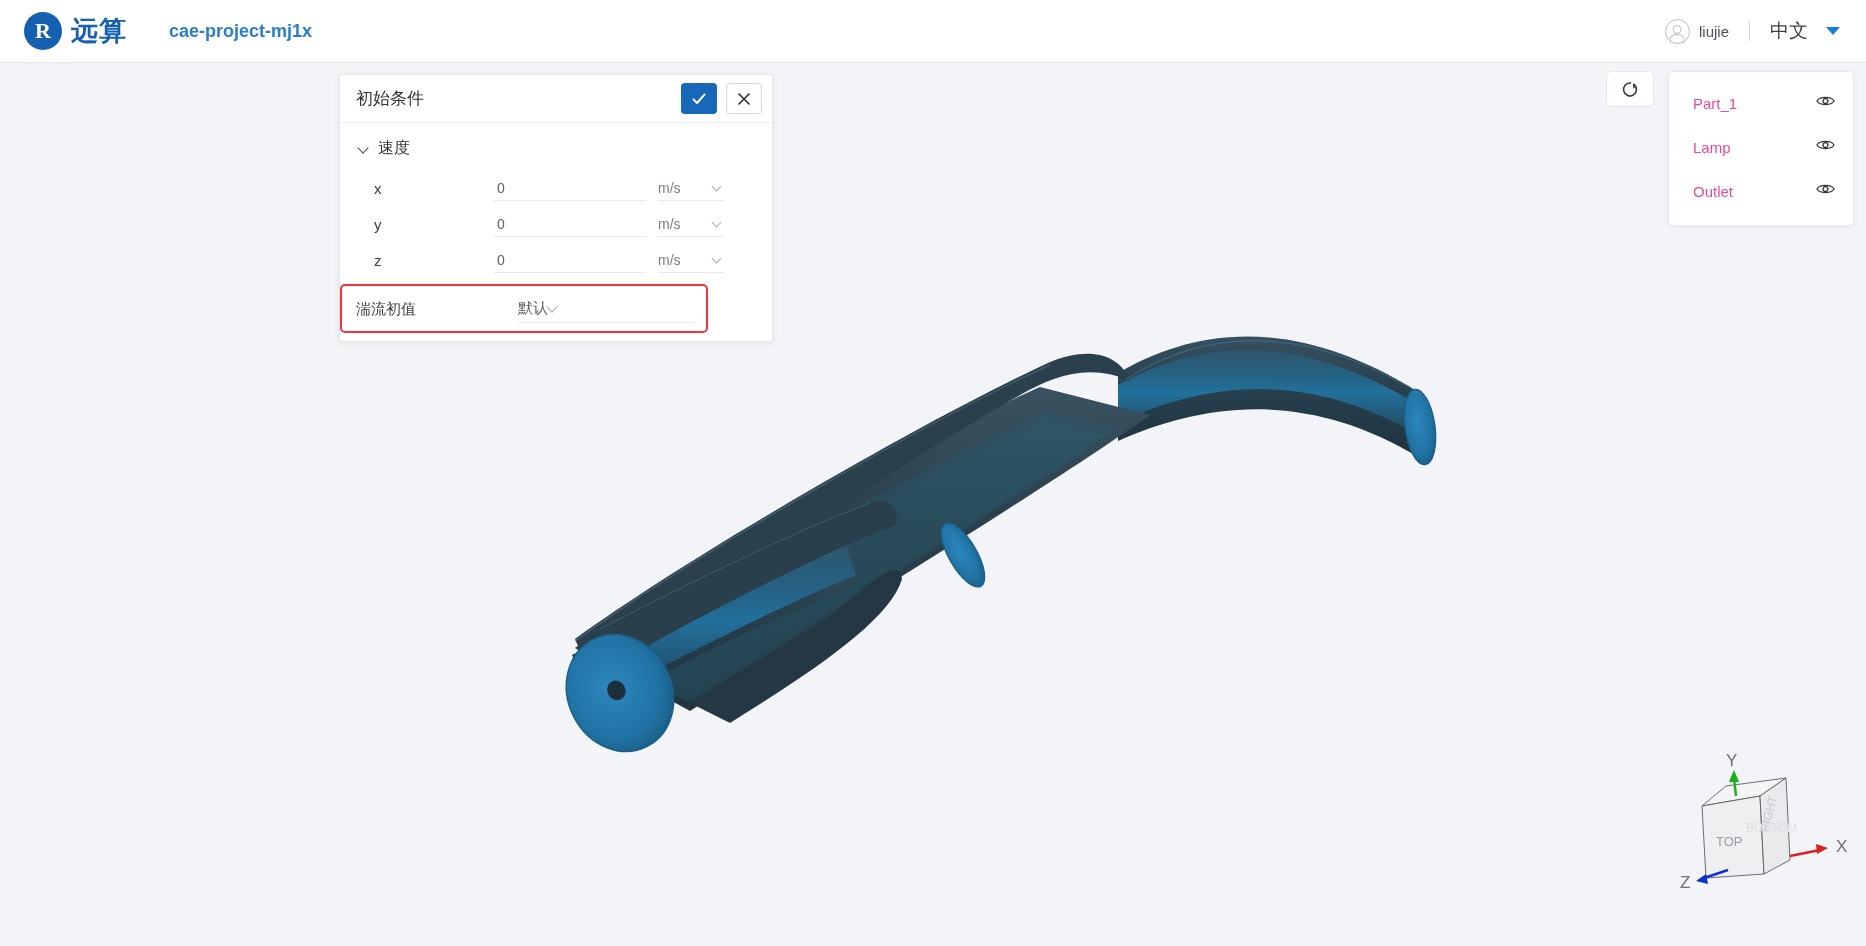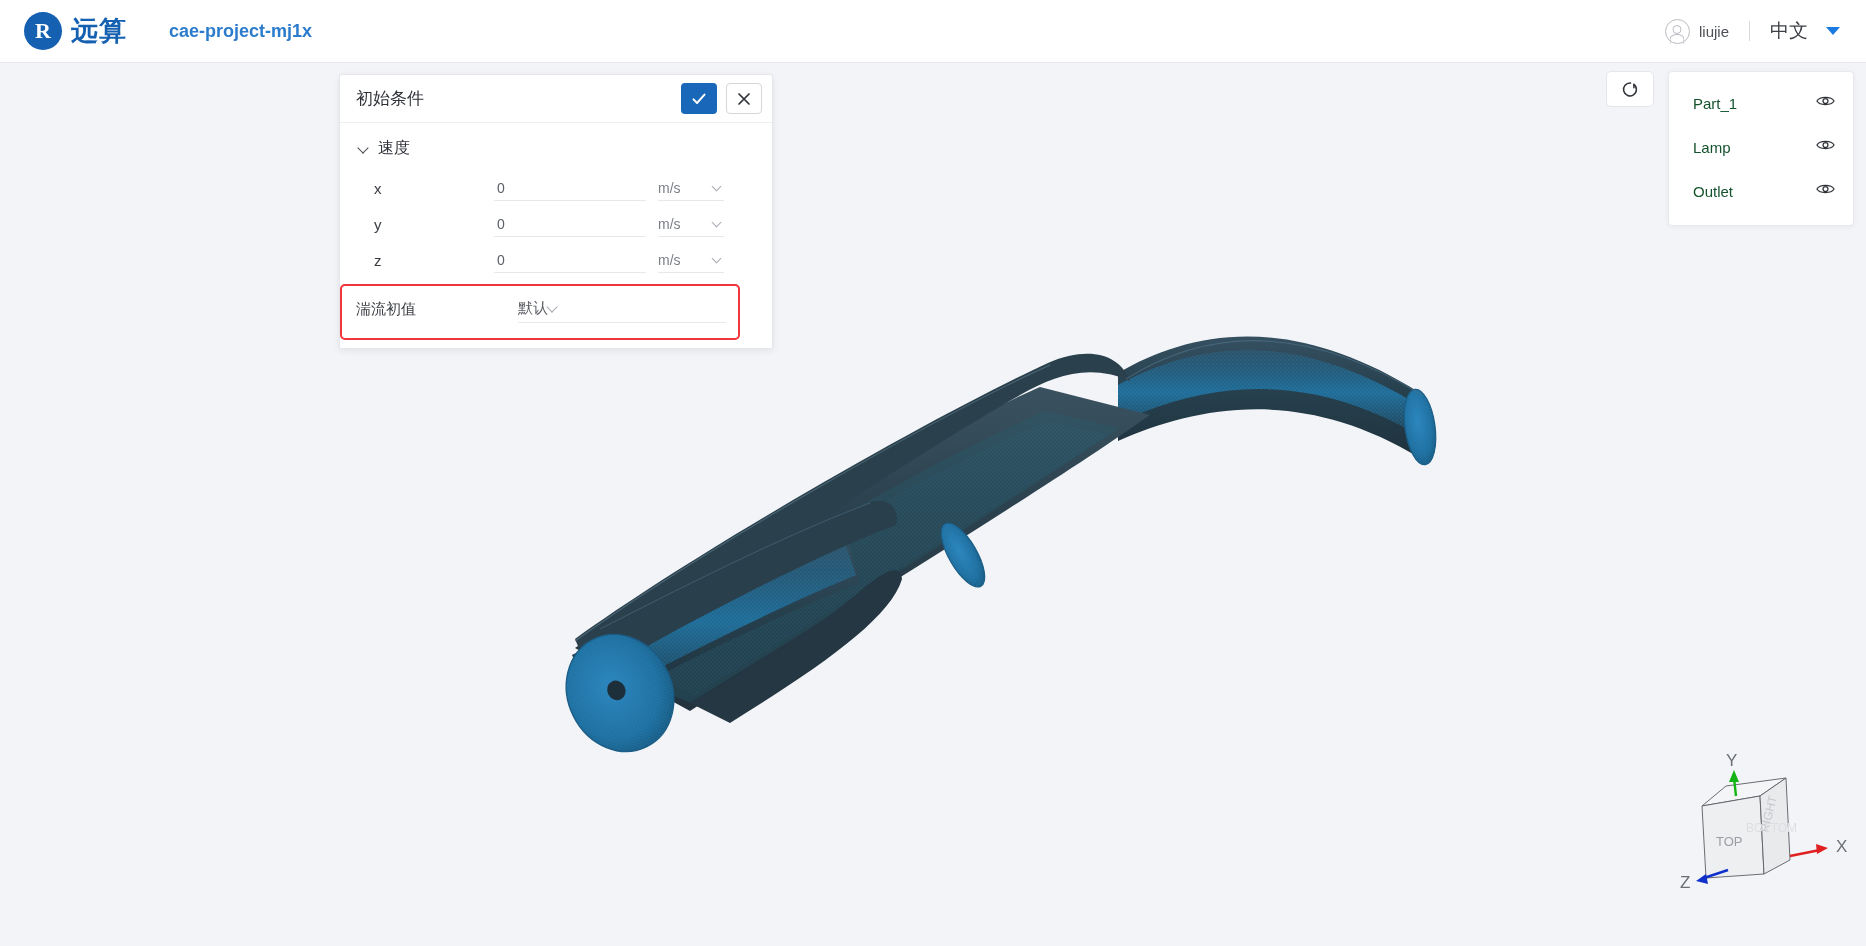--- a/index.html
+++ b/index.html
@@ -238,23 +238,23 @@
   }
   .mini-chev::before {
     content: ""; position: absolute; left: 0; top: 0;
     width: 6px; height: 6px;
     border-right: 1.3px solid #a8abb1; border-bottom: 1.3px solid #a8abb1;
     transform: rotate(45deg);
   }
   .hl-row {
     margin: 6px 0 0 0;
     border: 2px solid #f1353a; border-radius: 5px;
-    padding: 9px 12px 15px 14px;
+    padding: 9px 12px 8px 14px;
     display: flex; align-items: center;
-    position: relative; left: -42px; width: 400px;
+    position: relative; left: -42px; width: 368px;
   }
   .hl-row .fl { width: 162px; font-size: 15px; color: #3a3d42; }
   .hl-sel {
     flex: 1; height: 28px; border-bottom: 1px solid #e6e8eb;
     display: flex; align-items: center; justify-content: flex-start;
     font-size: 15px; color: #5c6067; cursor: pointer; padding-right: 4px;
   }
   .sel-chev { width: 11px; height: 11px; position: relative; }
   .sel-chev::before {
     content: ""; position: absolute; left: 0; top: 0;
@@ -288,21 +288,21 @@
     position: absolute; left: 1668px; top: 71px;
     width: 186px; padding: 9px 0 12px 0;
     background: #ffffff; border: 1px solid #e7e9ed;
     border-radius: 4px; box-shadow: 0 1px 5px rgba(0,0,0,0.05);
     z-index: 15;
   }
   .part-row {
     height: 44px; display: flex; align-items: center;
     padding: 0 18px 0 24px; cursor: pointer;
   }
-  .part-name { font-size: 15px; color: #14532d; }
+  .part-name { font-size: 15px; color: #ec4899; }
   .eye-ico { margin-left: auto; }
 
   
   .axis-widget {
     position: absolute; left: 1668px; top: 748px;
     width: 190px; height: 160px; z-index: 10;
   }
 </style>
 </head>
 <body>

